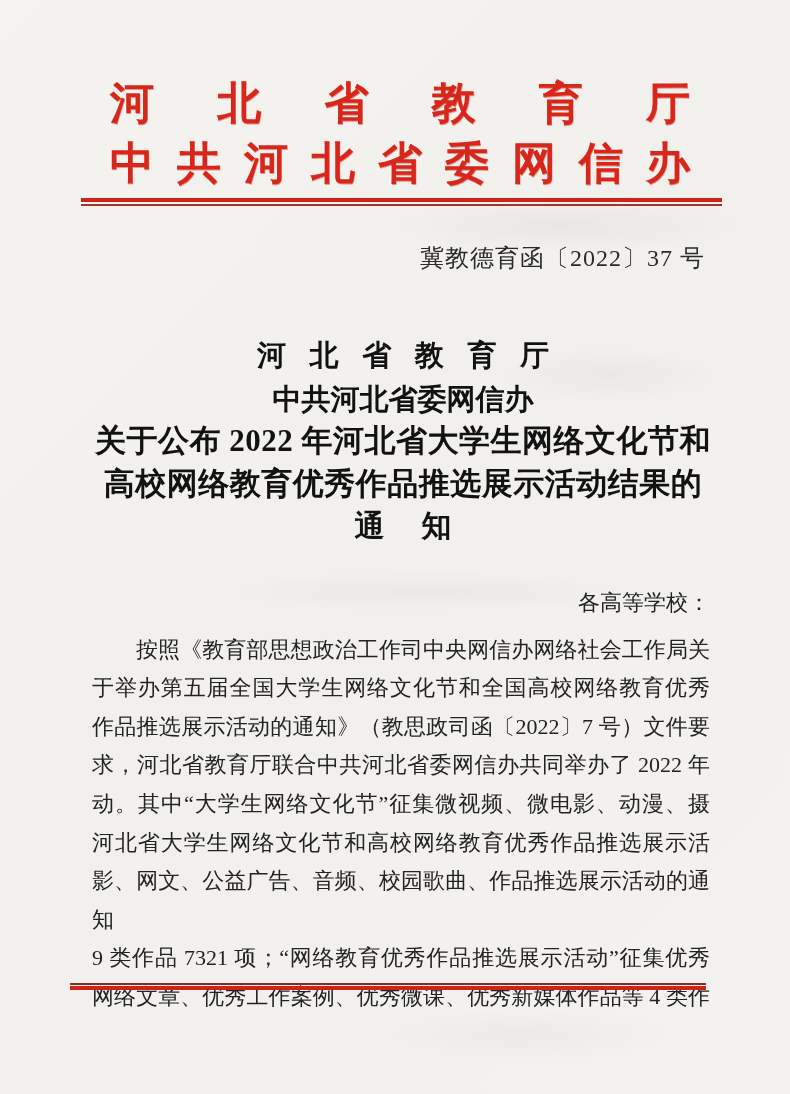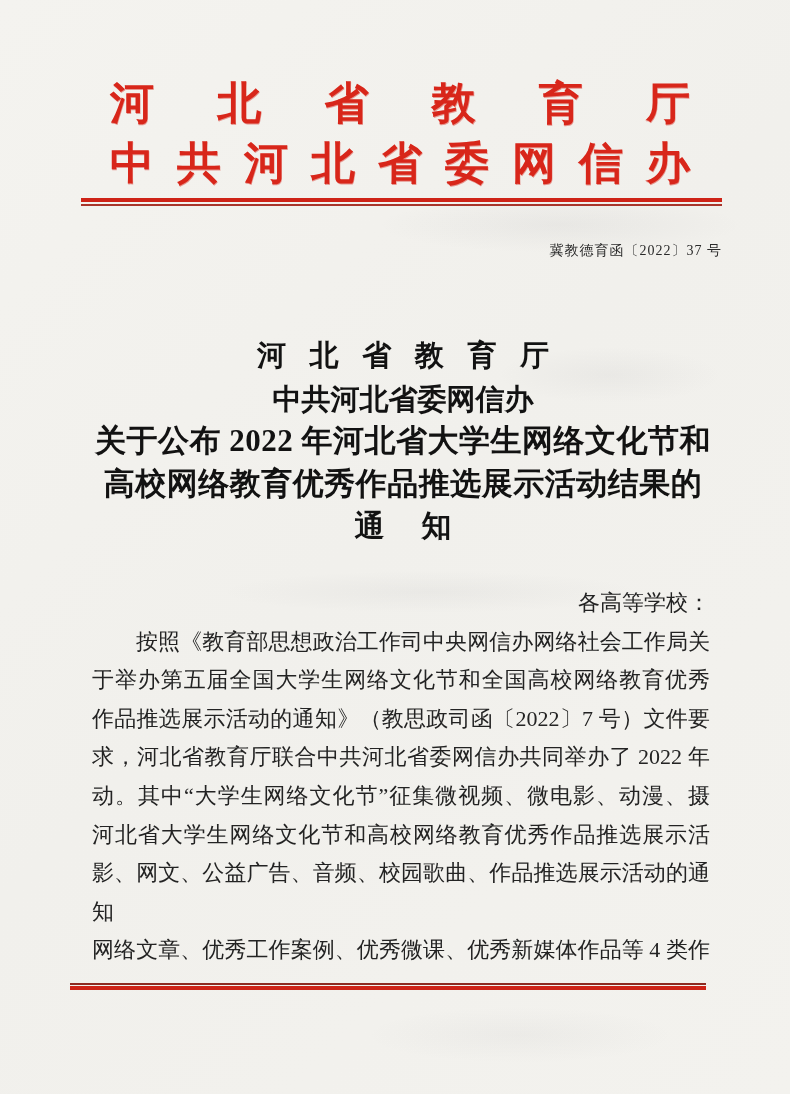--- a/index.html
+++ b/index.html
@@ -57,22 +57,22 @@
     left: 70px;
     width: 636px;
   }
   .rule-bottom .thin  { height: 2px; background: #8e2a21; }
   .rule-bottom .thick { height: 4px; background: #ce2317; margin-top: 1px; }
 
   
   .doc-no {
     position: absolute;
     top: 242px;
-    right: 68px;
-    font-size: 14px;
+    right: 85px;
+    font-size: 24px;
     letter-spacing: 1px;
     color: #2a2a2a;
   }
 
   
   .title-block {
     position: absolute;
     top: 335px;
     left: 8px;
     width: 790px;
@@ -101,21 +101,21 @@
     width: 618px;
     font-size: 22px;
     line-height: 38.6px;
     color: #232323;
   }
   .salutation { text-align: right; }
   .para-line {
     text-align: justify;
     text-align-last: justify;
   }
-  .para-line.indent { text-indent: 44px; }
+  .para-line.indent { text-indent: 44px; margin-top: 8px; }
 </style>
 </head>
 <body>
 
 <div class="page">
 
   <div class="letterhead">
     <div class="lh-line">
         <span>河</span>
         <span>北</span>
@@ -164,20 +164,21 @@
 
   <div class="body-block">
     <div class="salutation">各高等学校：</div>
     <div class="para-line indent">按照《教育部思想政治工作司中央网信办网络社会工作局关</div>
     <div class="para-line">于举办第五届全国大学生网络文化节和全国高校网络教育优秀</div>
     <div class="para-line">作品推选展示活动的通知》（教思政司函〔2022〕7 号）文件要</div>
     <div class="para-line">求，河北省教育厅联合中共河北省委网信办共同举办了 2022 年</div>
     <div class="para-line">动。其中“大学生网络文化节”征集微视频、微电影、动漫、摄</div>
     <div class="para-line">河北省大学生网络文化节和高校网络教育优秀作品推选展示活</div>
     <div class="para-line">影、网文、公益广告、音频、校园歌曲、作品推选展示活动的通知</div>
+    <div class="para-line">9 类作品 7321 项；“网络教育优秀作品推选展示活动”征集优秀</div>
     <div class="para-line">网络文章、优秀工作案例、优秀微课、优秀新媒体作品等 4 类作</div>
   </div>
 
   <div class="rule-bottom">
     <div class="thin"></div>
     <div class="thick"></div>
   </div>
 
 </div>
 

